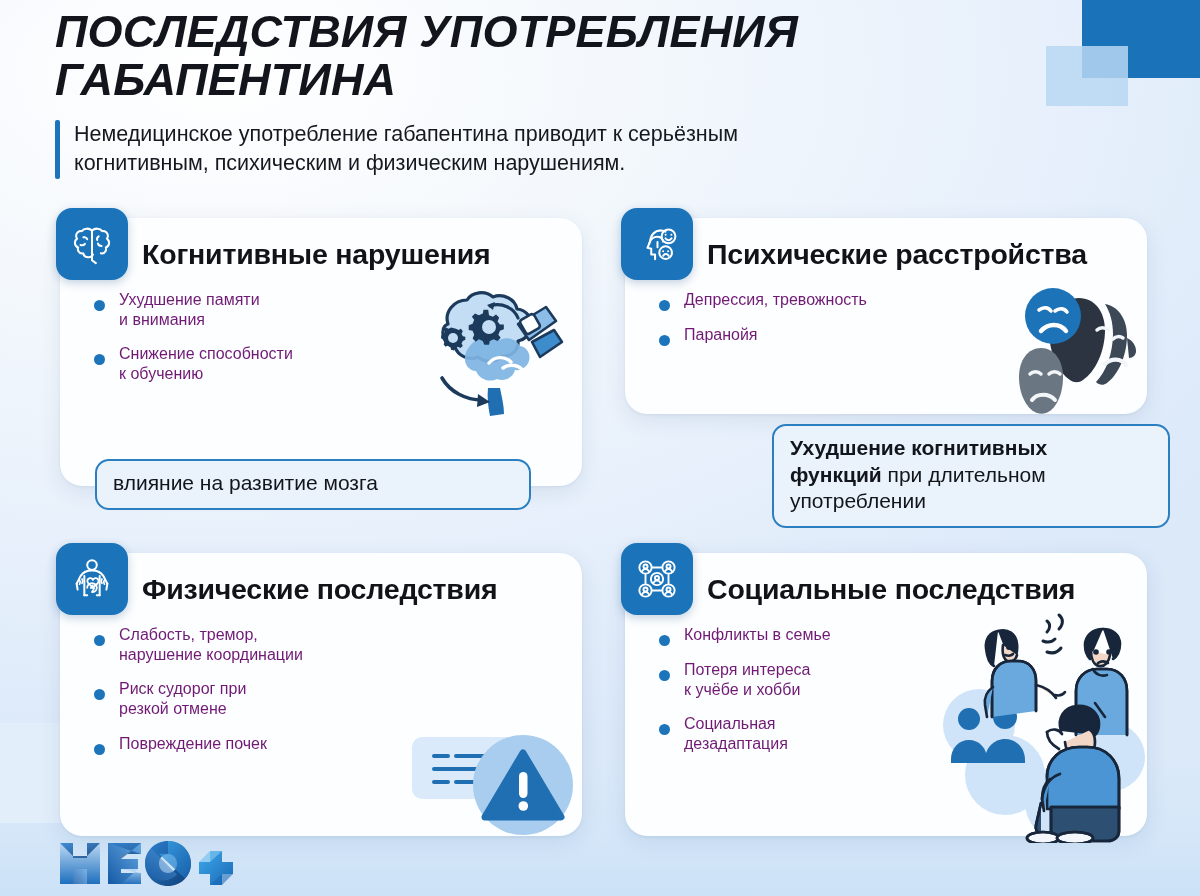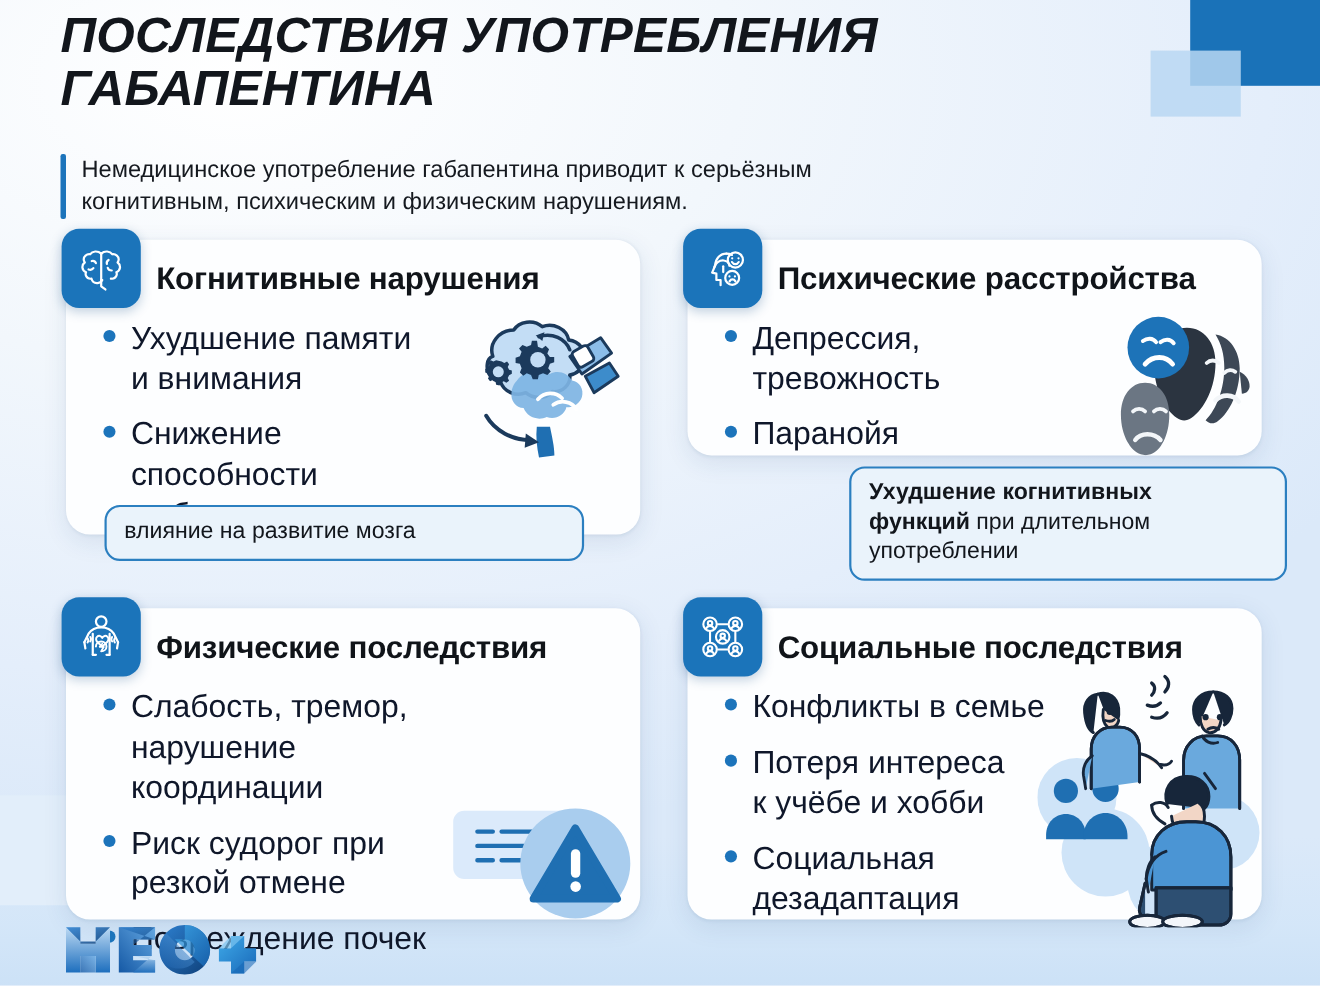--- a/index.html
+++ b/index.html
@@ -23,21 +23,21 @@
   .deco-bl-1{left:0;top:723px;width:62px;height:100px;background:#e2eefa;}
   .deco-bl-2{left:68px;top:738px;width:58px;height:78px;background:#c7dff6;}
   .deco-bl-3{left:0;top:760px;width:1200px;height:136px;background:linear-gradient(180deg,rgba(213,232,249,0) 0%,rgba(206,228,248,.55) 60%,rgba(199,223,246,.75) 100%);}
 
   
   .title{
     position:absolute;left:55px;top:8px;width:980px;
     font-size:45px;line-height:1.06;font-weight:bold;color:#12161c;
     letter-spacing:.2px;text-transform:uppercase;font-style:italic;
   }
-  .subtitle-wrap{position:absolute;left:55px;top:120px;width:970px;display:flex;gap:14px;margin-top:20px;}
+  .subtitle-wrap{position:absolute;left:55px;top:120px;width:970px;display:flex;gap:14px;}
   .subtitle-bar{width:5px;min-width:5px;background:#1c74bb;border-radius:2px;}
   .subtitle{
     font-size:21.5px;line-height:1.37;color:#15191f;font-weight:normal;
   }
 
   
   .card{
     position:absolute;background:#fdfeff;border-radius:22px;
     box-shadow:0 6px 22px rgba(25,70,120,.10), 0 1px 3px rgba(25,70,120,.07);
     overflow:visible;
@@ -56,21 +56,21 @@
   .card-title{
     position:absolute;left:82px;top:10px;height:52px;display:flex;align-items:center;
     font-size:28.5px;font-weight:bold;color:#101419;letter-spacing:-.2px;white-space:nowrap;
   }
   .bullets{position:absolute;left:34px;top:72px;right:20px;}
   .bullet{display:flex;align-items:flex-start;margin-bottom:14px;}
   .bullet .dot{
     width:11px;height:11px;min-width:11px;border-radius:50%;background:#1c74bb;
     margin-top:10px;margin-right:14px;
   }
-  .bullet .btext{font-size:29px;line-height:1.26;color:#0f172a;}
+  .bullet .btext{font-size:16px;line-height:1.26;color:#701a75;}
 
   
   .card.c1 .bullets{right:150px;}
   .card.c3 .bullets{right:140px;}
   .card.c4 .bullets{right:160px;}
   .card.c2 .bullets{right:150px;}
 
   
   .callout{
     position:absolute;background:#eaf3fb;border:2px solid #2b7fc0;border-radius:14px;

